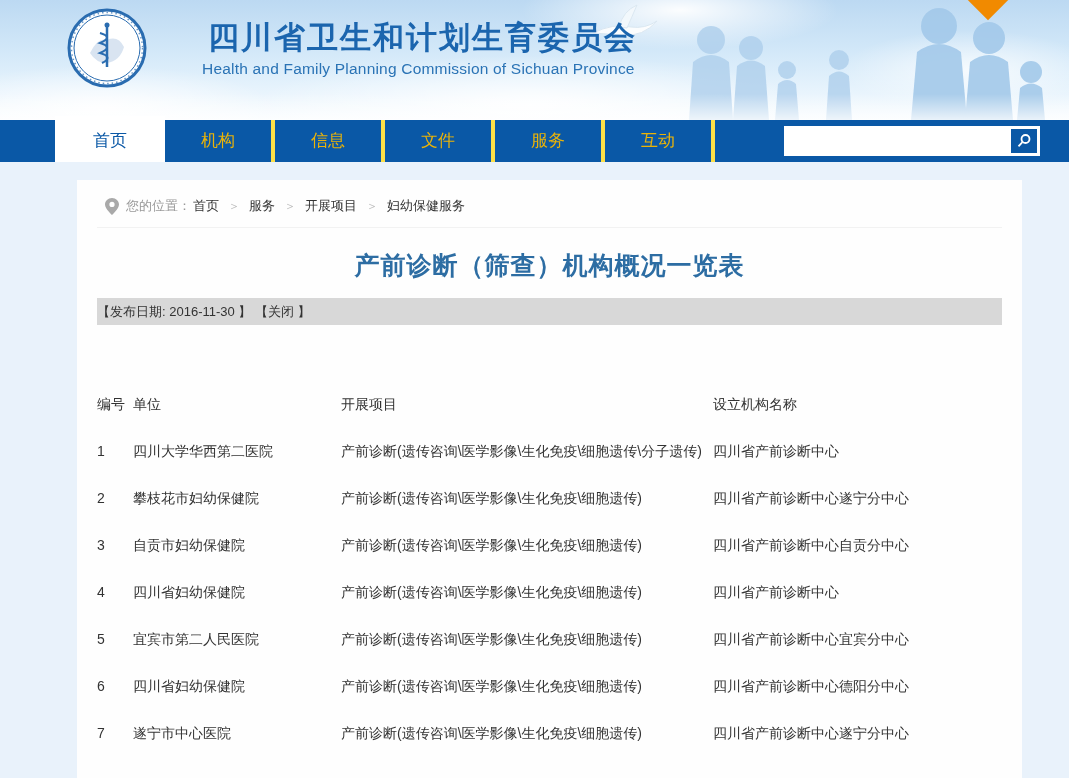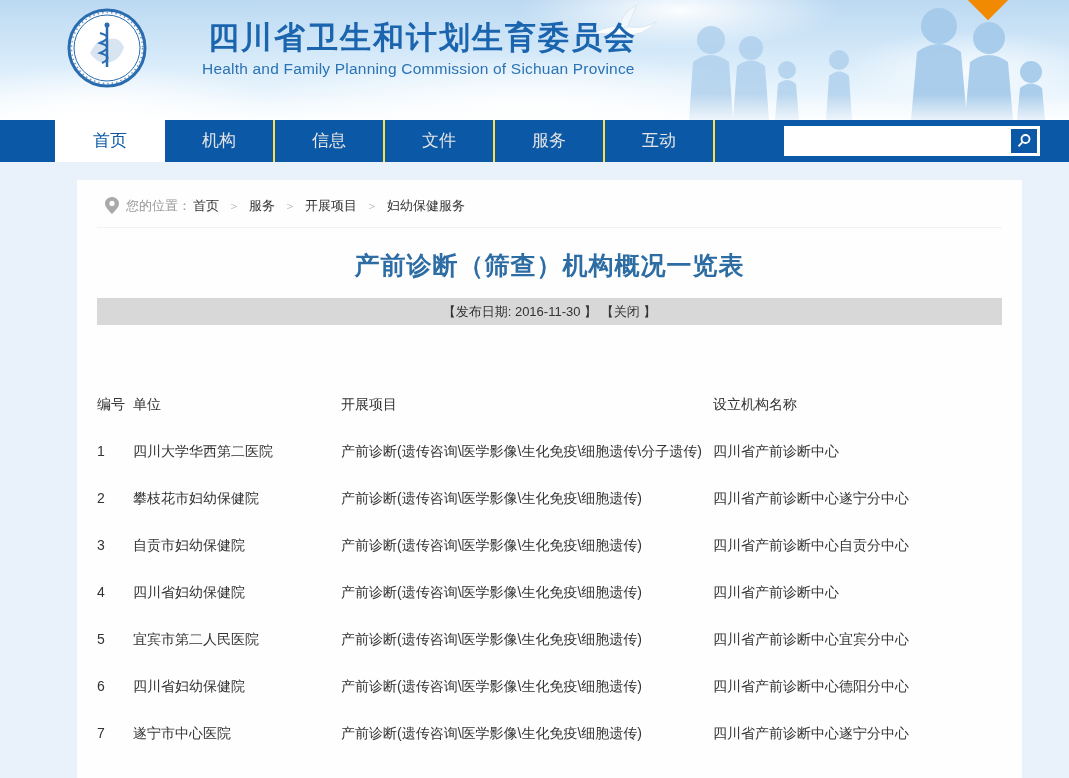--- a/index.html
+++ b/index.html
@@ -23,45 +23,45 @@
   .brand-en { font-size:15.5px; color:#2a73b5; margin-top:4px; letter-spacing:.2px;margin-left:42px; }
 
   .silhouettes { position:absolute; right:0; top:0; width:410px; height:120px; }
   .ribbon { position:absolute; left:973px; top:-16px; width:30px; height:30px;
     background:#f18a00; transform:rotate(45deg); }
   .dove { position:absolute; left:583px; top:3px; width:78px; height:44px; opacity:.9; }
 
   
   .nav { position:relative; height:42px; background:#0a58a6; }
   .nav-tabs { display:flex; margin-left:55px; height:42px; }
-  .nav-tab { width:110px; text-align:center; line-height:42px; color:#e5e5e5;
-    font-size:17px; border-right:2px solid #fde047; cursor:pointer; }
+  .nav-tab { width:110px; text-align:center; line-height:42px; color:#eab308;
+    font-size:17px; border-right:4px solid #fde047; cursor:pointer; }
   .nav-tab.active { background:#ffffff; color:#0a58a6; margin-top:-4px; height:46px;
     line-height:50px; border-right:none; }
   .search { position:absolute; right:29px; top:6px; width:256px; height:30px; }
   .search input { width:100%; height:30px; border:none; outline:none; padding:0 38px 0 8px;
     font-size:14px; background:#ffffff; }
   .search .search-btn { position:absolute; right:1px; top:1px; width:30px; height:28px;
     background:#0a58a6; border:2px solid #ffffff; cursor:pointer;
     display:flex; align-items:center; justify-content:center; }
 
   
   .page { height:616px; padding-top:18px; overflow:hidden; background:#e9f2fb; }
   .panel { margin-left:77px; width:945px; min-height:598px; background:#fefefe; padding:0 20px; }
 
-  .breadcrumb { display:flex; align-items:flex-start; padding:17px 0 12px 8px; font-size:13px;
+  .breadcrumb { display:flex; align-items:flex-end; padding:17px 0 12px 8px; font-size:13px;
     color:#999; border-bottom:1px solid #f2f2f2; }
   .breadcrumb .pin { margin-right:7px; }
   .crumb { color:#333; margin:0 2px; cursor:pointer; }
   .sep { color:#bbb; margin:0 7px; font-size:12px; }
 
   .article-title { text-align:center; color:#2d6da3; font-size:25px; font-weight:bold;
     margin-top:21px; letter-spacing:1px; }
   .meta-bar { margin-top:16px; height:27px; line-height:27px; background:#d8d8d8;
-    text-align:center; font-size:13px; color:#333; }
+    text-align:left; font-size:13px; color:#333; }
   .meta-bar .close-link { cursor:pointer; }
 
   .table-wrap { margin-top:56px; }
   table { width:100%; border-collapse:collapse; table-layout:fixed; }
   th,td { text-align:left; font-size:14px; color:#333; font-weight:normal;
     padding:10px 6px 10px 0; line-height:27px; vertical-align:middle; word-break:break-all; }
   col.c-no { width:36px; } col.c-unit { width:208px; } col.c-proj { width:372px; }
 </style>
 </head>
 <body>

